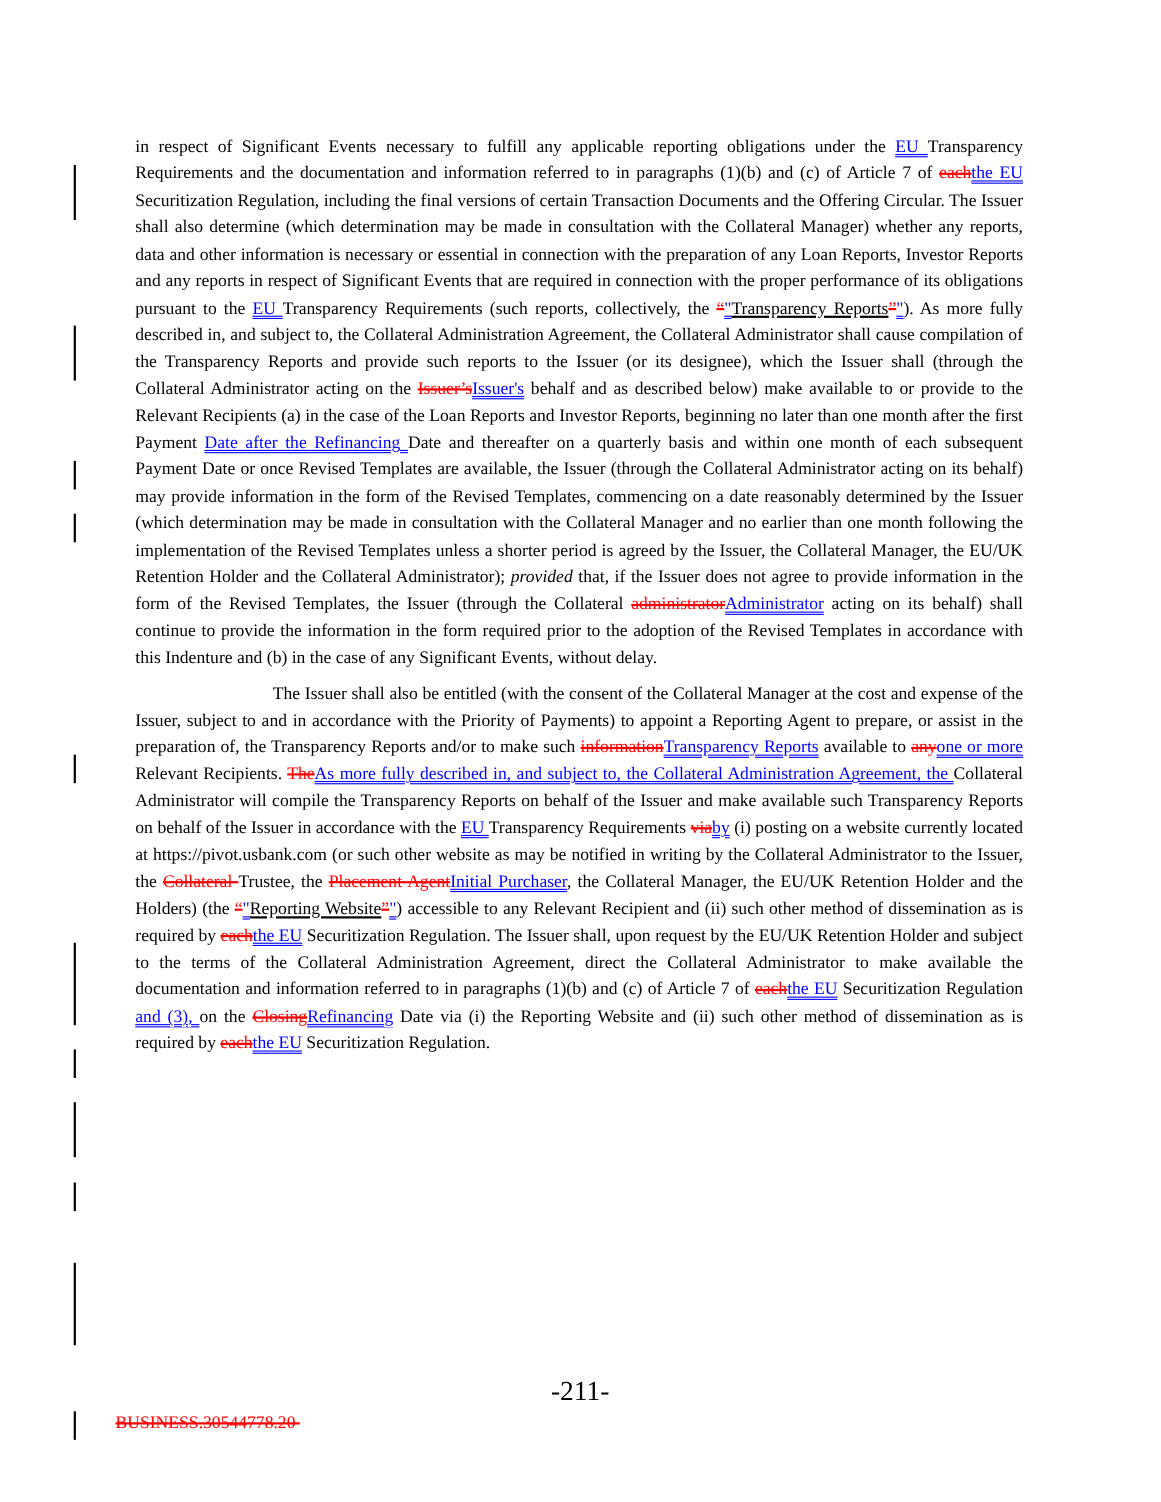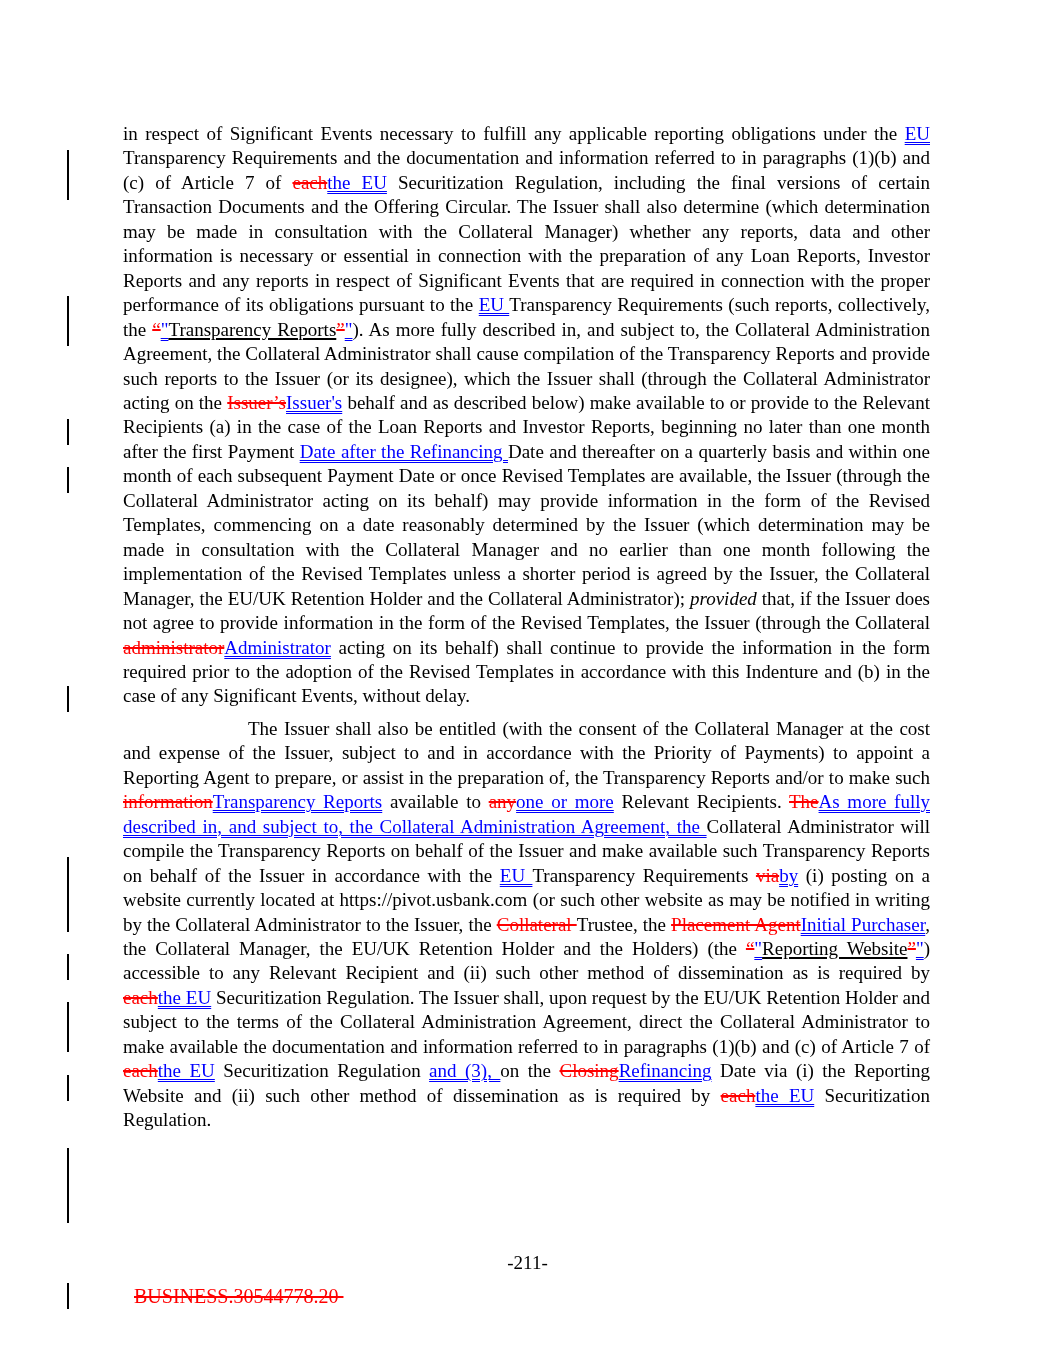--- a/index.html
+++ b/index.html
@@ -10,21 +10,21 @@
     background: var(--paper, #ffffff);
     font-family: "Liberation Serif", "DejaVu Serif", serif;
     color: var(--txt, #000000);
     overflow: hidden;
   }
   .body-text {
     position: absolute;
     left: 123px;
     top: 122px;
     width: 807px;
-    font-size: 19px;
+    font-size: 16px;
     line-height: 24.45px;
     text-align: justify;
   }
   .para { margin: 0; }
   .para.indented { margin-top: 8px; text-indent: 125px; }
   .r-n  { }
   .r-d  { color: var(--del, #ff0000); text-decoration: line-through; text-decoration-thickness: 1.5px; }
   .r-i  { color: var(--ins, #0000ff); text-decoration: underline; text-decoration-style: double; text-decoration-thickness: 1px; text-underline-offset: 2px; }
   .r-t  { color: var(--txt, #000000); text-decoration: underline; text-decoration-thickness: 1.5px; text-underline-offset: 2px; }
   .r-em { font-style: italic; }
@@ -33,27 +33,27 @@
     left: 67px;
     width: 2px;
     background: var(--txt, #000000);
   }
   .page-number {
     position: absolute;
     top: 1252px;
     left: 0;
     width: 1055px;
     text-align: center;
-    font-size: 19px;
+    font-size: 25px;
   }
   .doc-id {
     position: absolute;
     top: 1285px;
-    left: 134px;
-    font-size: 20px;
+    left: 105px;
+    font-size: 16px;
     color: var(--del, #ff0000);
     text-decoration: line-through;
     text-decoration-thickness: 1.5px;
   }
 </style>
 </head>
 <body>
 
 <div class="page" style="--paper: #ffffff; --txt: #000000; --ins: #0000ff; --del: #ff0000;">
   <div id="bars-layer">

